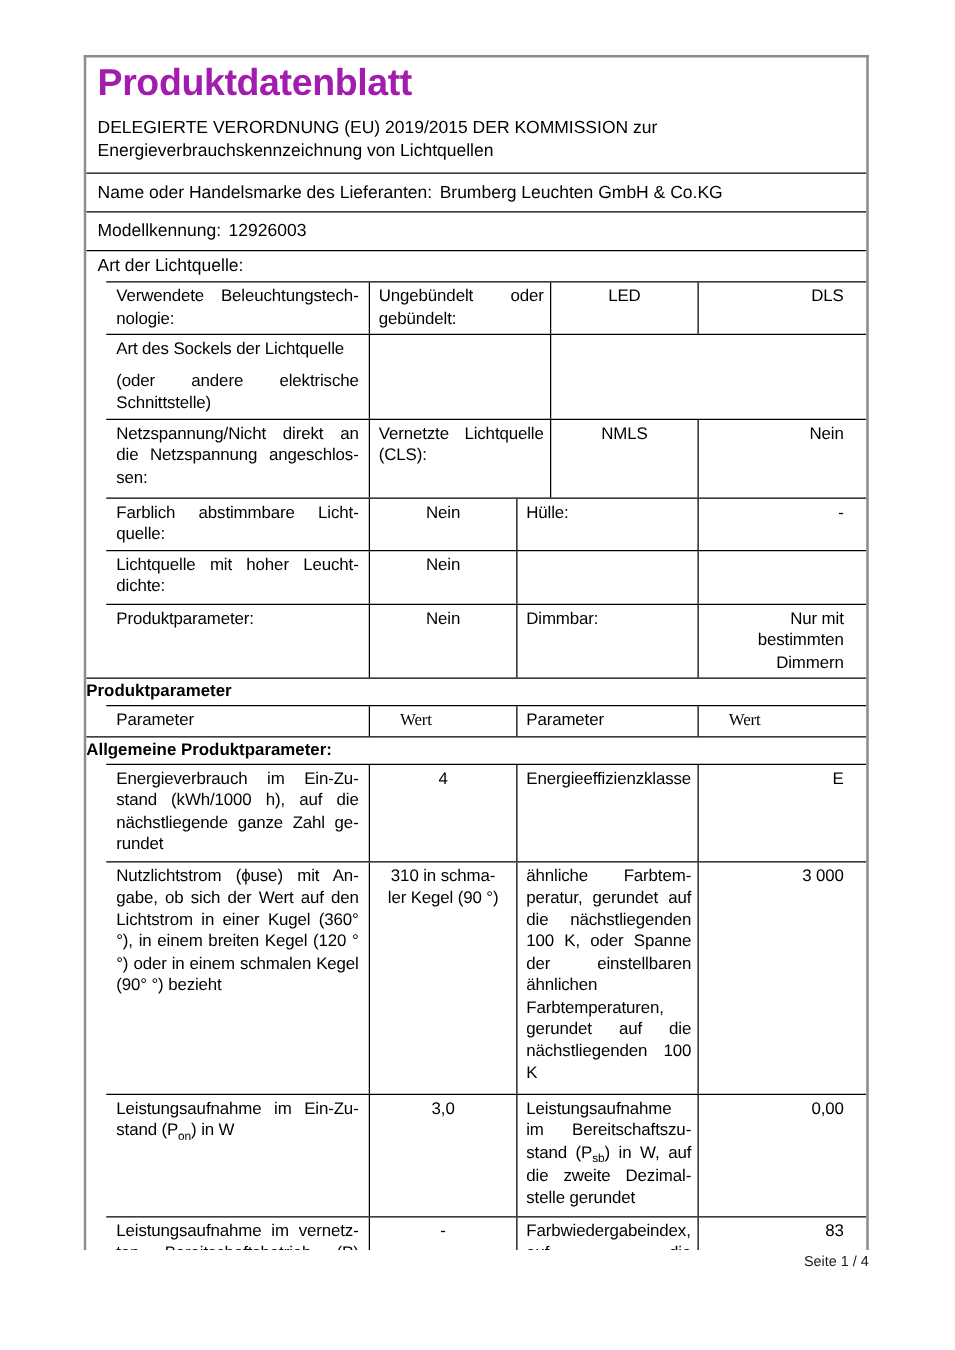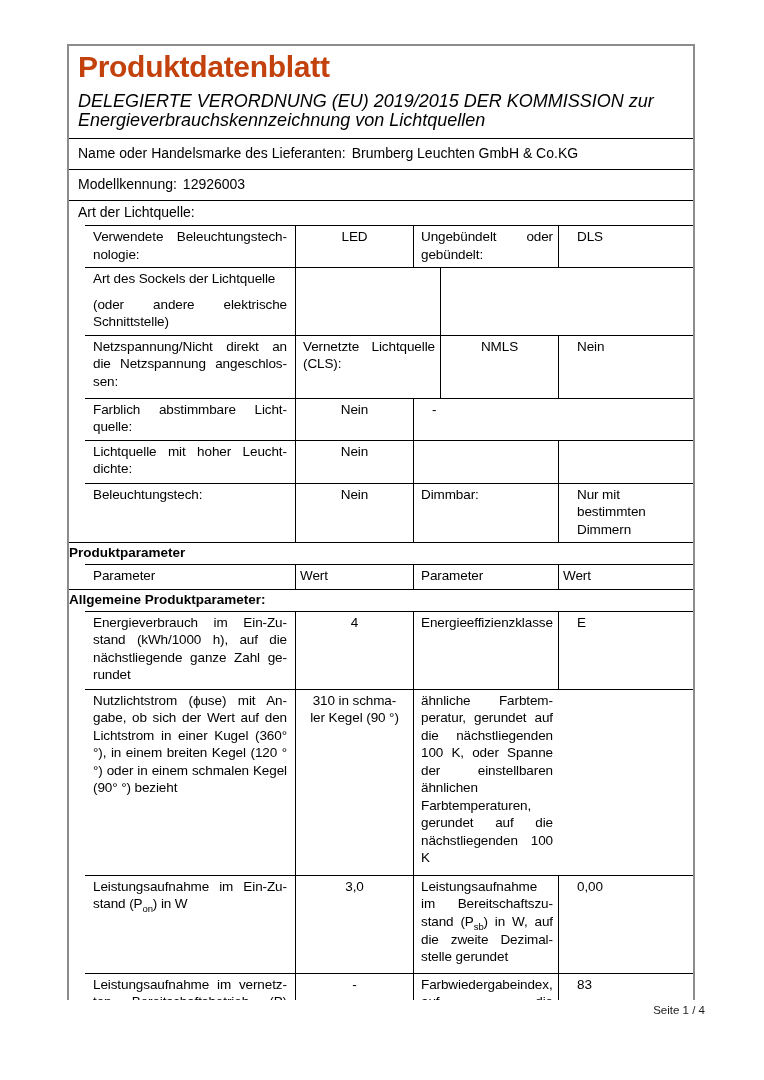--- a/index.html
+++ b/index.html
@@ -9,53 +9,53 @@
   }
   .sheet{
     position:absolute;left:67px;top:44px;width:628px;height:956px;
     box-sizing:border-box;background:#fff;
     border:2px solid #8c8c8c;border-bottom:none;overflow:hidden;
   }
   .block{border-top:1.5px solid #000;}
   .block:first-child{border-top:none;}
   
   .title-block{padding:4px 9px 8px;}
-  .doc-title{font-size:30px;line-height:34px;font-weight:bold;color:#c2410c;margin-bottom:8px;letter-spacing:-0.3px;}
-  .regulation{font-size:18px;line-height:19px;font-style:italic;}
+  .doc-title{font-size:30px;line-height:34px;font-weight:bold;color:#a21caf;margin-bottom:8px;letter-spacing:-0.3px;}
+  .regulation{font-size:14px;line-height:19px;}
   
   .info-row{padding:5px 9px 7px;font-size:14px;line-height:18px;}
   .info-row .lbl{font-weight:normal;}
   .info-row .val{margin-left:6px;}
   .section-row{padding:2px 9px 4px;font-size:14px;line-height:18px;font-weight:normal;}
   
   .grid-row{display:flex;align-items:stretch;border-top:1.5px solid #000;margin-left:16px;}
   .cell{
     box-sizing:border-box;font-size:13.5px;line-height:17.5px;
     padding:2px 8px 4px;letter-spacing:-0.1px;
   }
   .c1{width:210px;}
   .c2{width:118px;border-left:1.5px solid #000;text-align:center;padding:2px 12px 4px;}
   .c3{width:145px;border-left:1.5px solid #000;padding:2px 5px 4px 7px;}
-  .c4{flex:1;border-left:1.5px solid #000;text-align:left;padding:2px 18px 4px;}
+  .c4{flex:1;border-left:1.5px solid #000;text-align:right;padding:2px 18px 4px;}
   .param{text-align:justify;}
   .p2{margin-top:8px;}
   .p2:empty{display:none;}
-  .head-row .c2,.head-row .c4{text-align:left;padding-left:4px;}
+  .head-row .c2,.head-row .c4{text-align:left;padding-left:24px;font-family:Liberation Serif, serif;}
   
   .ra{min-height:41px}.rb{min-height:65px}.rc{min-height:62px}
   .rd{min-height:40px}.re{min-height:42px}.rf{min-height:36px}
   .pr1{min-height:77px}.pr2{min-height:185px}.pr3{min-height:97px}
   
   .table-title{text-align:left;font-weight:bold;font-size:13.5px;line-height:16px;padding:2px 0 3px;}
   .hdr-cells{font-size:13.5px;line-height:17.5px;}
   
   .clip .param{text-align-last:justify;}
   sub{font-size:9.5px;line-height:1;}
   .footer{
-    position:absolute;left:77px;top:1004px;width:628px;
+    position:absolute;left:67px;top:1004px;width:628px;
     text-align:right;font-size:11.5px;color:#1a1a1a;
   }
 </style>
 </head>
 <body>
 
 <div class="sheet">
 
   <div class="block title-block">
     <div class="doc-title">Produktdatenblatt</div>
@@ -68,51 +68,52 @@
 
 
   <div class="block info-row">
     <span class="lbl">Modellkennung:</span><span class="val">12926003</span>
   </div>
 
   <div class="block section-row">Art der Lichtquelle:</div>
 
   <div class="grid-row ra">
     <div class="cell c1 param">Verwendete Beleuchtungstech­nologie:</div>
+    <div class="cell c3 param">Ungebündelt oder gebündelt:</div>
     <div class="cell c2">LED</div>
-    <div class="cell c3 param">Ungebündelt oder gebündelt:</div>
     <div class="cell c4">DLS</div>
   </div>
   <div class="grid-row rb">
     <div class="cell c1 param">
       <div>Art des Sockels der Lichtquelle</div>
       <div class="p2">(oder andere elektrische Schnittstelle)</div>
     </div>
     <div class="cell c3 param"></div>
     <div class="cell c4"></div>
   </div>
   <div class="grid-row rc">
     <div class="cell c1 param">Netzspannung/Nicht direkt an die Netzspannung angeschlos­sen:</div>
     <div class="cell c3 param">Vernetzte Lichtquel­le (CLS):</div>
     <div class="cell c2">NMLS</div>
     <div class="cell c4">Nein</div>
   </div>
   <div class="grid-row rd">
     <div class="cell c1 param">Farblich abstimmbare Licht­quelle:</div>
     <div class="cell c2">Nein</div>
+    <div class="cell c3 param">Hülle:</div>
     <div class="cell c4">-</div>
   </div>
   <div class="grid-row re">
     <div class="cell c1 param">Lichtquelle mit hoher Leucht­dichte:</div>
     <div class="cell c2">Nein</div>
     <div class="cell c3 param"></div>
     <div class="cell c4"></div>
   </div>
   <div class="grid-row rf">
-    <div class="cell c1 param">Beleuchtungstech:</div>
+    <div class="cell c1 param">Produktparameter:</div>
     <div class="cell c2">Nein</div>
     <div class="cell c3 param">Dimmbar:</div>
     <div class="cell c4">Nur mit bestimm­ten Dimmern</div>
   </div>
 
   <div class="block table-title">Produktparameter</div>
 
   <div class="grid-row head-row hdr-cells">
     <div class="cell c1">Parameter</div>
     <div class="cell c2">Wert</div>
@@ -125,20 +126,21 @@
   <div class="grid-row pr1">
     <div class="cell c1 param">Energieverbrauch im Ein-Zu­stand (kWh/1000 h), auf die nächstliegende ganze Zahl ge­rundet</div>
     <div class="cell c2">4</div>
     <div class="cell c3 param">Energieeffizienzklas­se</div>
     <div class="cell c4">E</div>
   </div>
   <div class="grid-row pr2">
     <div class="cell c1 param">Nutzlichtstrom (ϕuse) mit An­gabe, ob sich der Wert auf den Lichtstrom in einer Kugel (360° °), in einem breiten Kegel (120 °°) oder in einem schmalen Kegel (90° °) bezieht</div>
     <div class="cell c2">310 in schma­ler Kegel (90 °)</div>
     <div class="cell c3 param">ähnliche Farbtem­peratur, gerundet auf die nächst­liegenden 100 K, oder Spanne der einstellbaren ähnli­chen Farbtempera­turen, gerundet auf die nächstliegenden 100 K</div>
+    <div class="cell c4">3&nbsp;000</div>
   </div>
   <div class="grid-row pr3">
     <div class="cell c1 param">Leistungsaufnahme im Ein-Zu­stand (P<sub>on</sub>) in W</div>
     <div class="cell c2">3,0</div>
     <div class="cell c3 param">Leistungsaufnahme im Bereitschaftszu­stand (P<sub>sb</sub>) in W, auf die zweite Dezimal­stelle gerundet</div>
     <div class="cell c4">0,00</div>
   </div>
   <div class="grid-row clip">
     <div class="cell c1 param">Leistungsaufnahme im vernetz­ten Bereitschaftsbetrieb (P)</div>
     <div class="cell c2">-</div>

